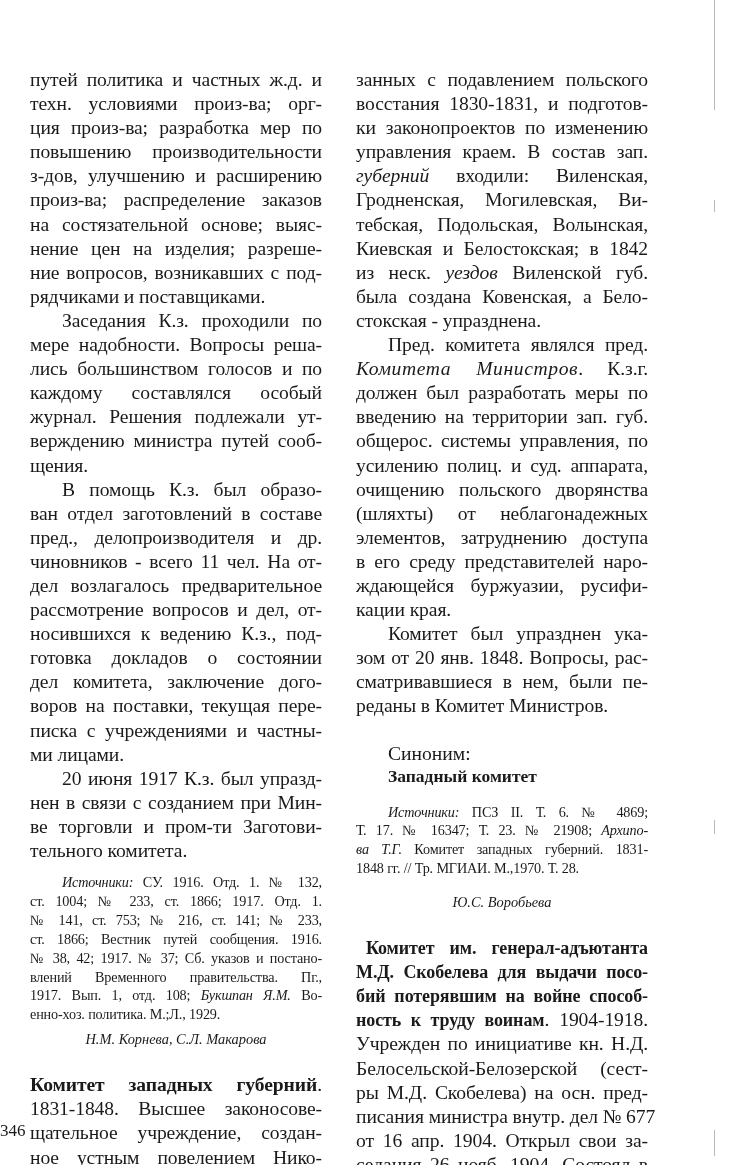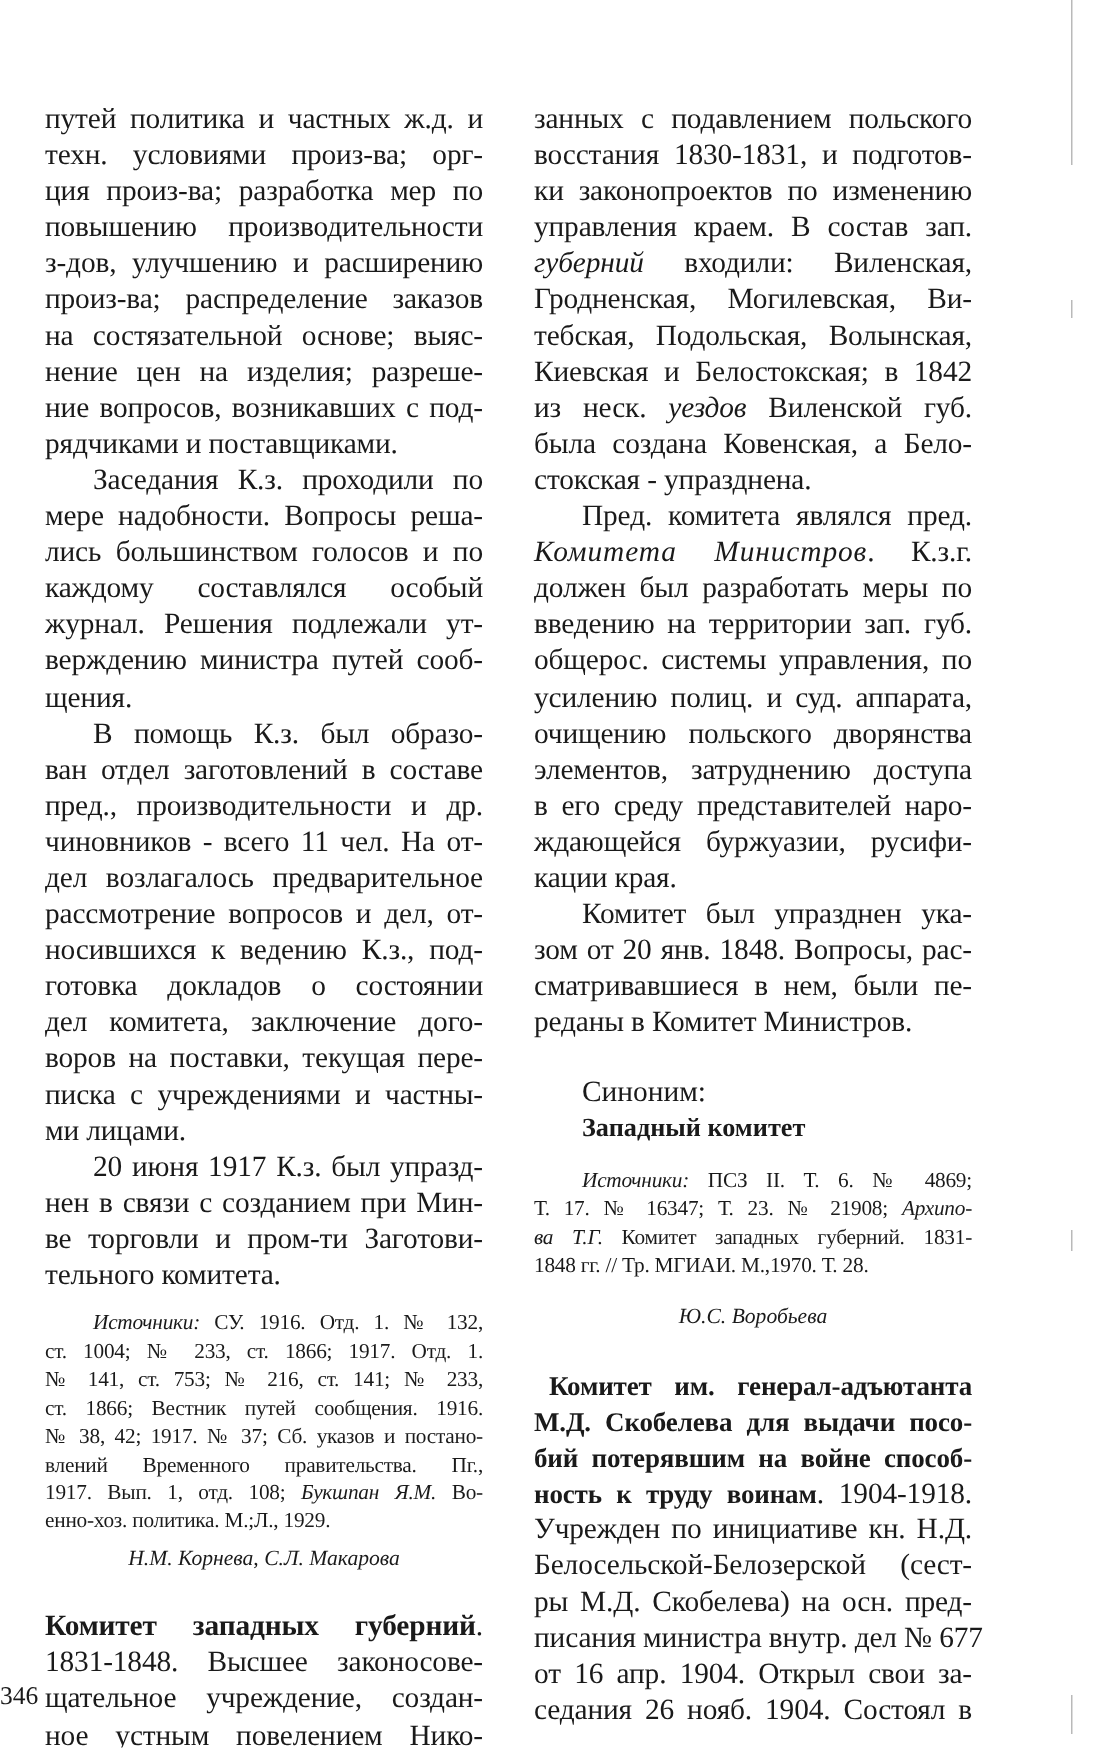--- a/index.html
+++ b/index.html
@@ -58,21 +58,21 @@
       <span class="line">мере надобности. Вопросы реша-</span>
       <span class="line">лись большинством голосов и по</span>
       <span class="line">каждому составлялся особый</span>
       <span class="line">журнал. Решения подлежали ут-</span>
       <span class="line">верждению министра путей сооб-</span>
       <span class="line last">щения.</span>
     </div>
   <div id="L-p3">
       <span class="line indent">В помощь К.з. был образо-</span>
       <span class="line">ван отдел заготовлений в составе</span>
-      <span class="line">пред., производительности и др.</span>
+      <span class="line">пред., делопроизводителя и др.</span>
       <span class="line">чиновников - всего 11 чел. На от-</span>
       <span class="line">дел возлагалось предварительное</span>
       <span class="line">рассмотрение вопросов и дел, от-</span>
       <span class="line">носившихся к ведению К.з., под-</span>
       <span class="line">готовка докладов о состоянии</span>
       <span class="line">дел комитета, заключение дого-</span>
       <span class="line">воров на поставки, текущая пере-</span>
       <span class="line">писка с учреждениями и частны-</span>
       <span class="line last">ми лицами.</span>
     </div>
@@ -129,20 +129,21 @@
   </div>
   <div>
     <span class="line indent">Пред. комитета являлся пред.</span>
     <span class="line"><span class="i" style="letter-spacing:0.6px;">Комитета Министров</span><span>. К.з.г.</span></span>
     <div id="R-p2">
         <span class="line">должен был разработать меры по</span>
         <span class="line">введению на территории зап. губ.</span>
         <span class="line">общерос. системы управления, по</span>
         <span class="line">усилению полиц. и суд. аппарата,</span>
         <span class="line">очищению польского дворянства</span>
+        <span class="line">(шляхты) от неблагонадежных</span>
         <span class="line">элементов, затруднению доступа</span>
         <span class="line">в его среду представителей наро-</span>
         <span class="line">ждающейся буржуазии, русифи-</span>
         <span class="line last">кации края.</span>
       </div>
   </div>
   <div id="R-p3">
       <span class="line indent">Комитет был упразднен ука-</span>
       <span class="line">зом от 20 янв. 1848. Вопросы, рас-</span>
       <span class="line">сматривавшиеся в нем, были пе-</span>

